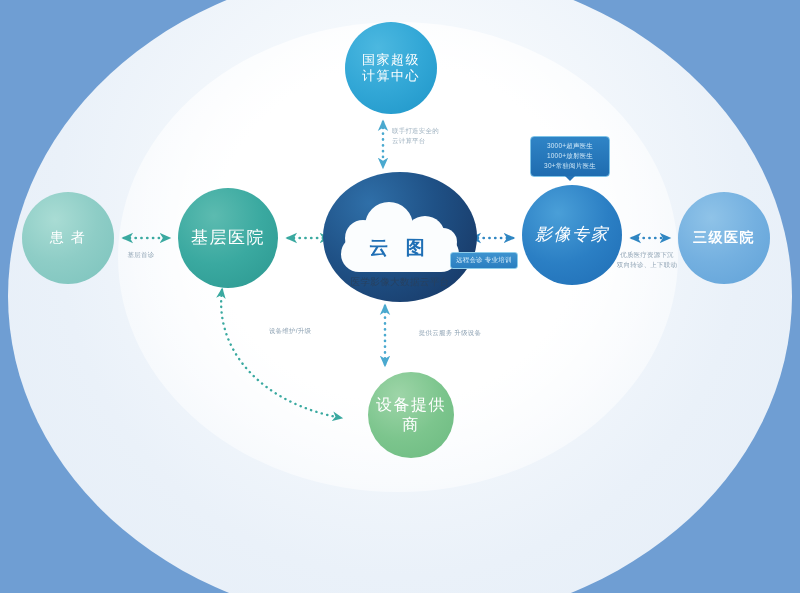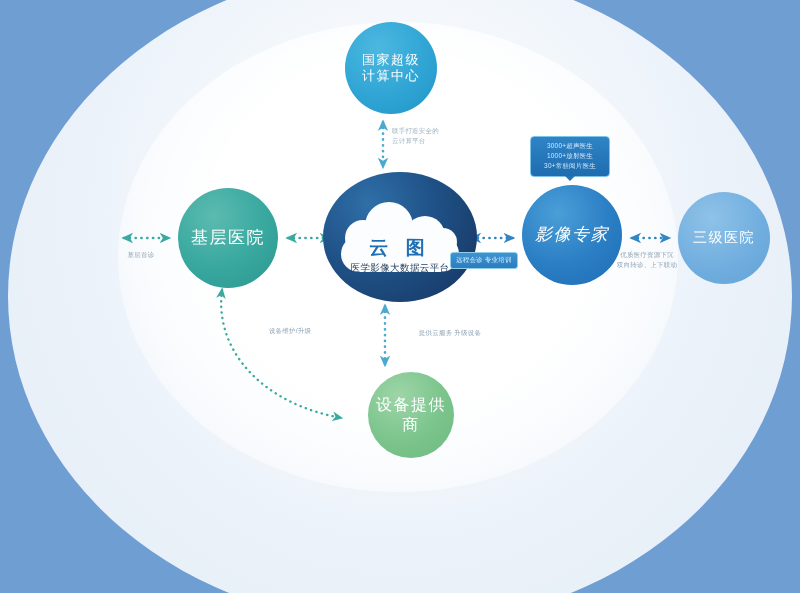--- a/index.html
+++ b/index.html
@@ -57,20 +57,21 @@
   #node-imaging-expert{
     left:522px; top:185px; width:100px; height:100px;
     background:radial-gradient(circle at 36% 28%, #4a9fd8 0%, #2b7fc4 52%, #1f6db5 100%);
     font-size:17px;
     font-style:italic;
   }
   #node-tertiary-hospital{
     left:678px; top:192px; width:92px; height:92px;
     background:radial-gradient(circle at 36% 28%, #8fc3e8 0%, #74b0e0 50%, #61a2d8 100%);
     font-size:14px;
+    font-weight:bold;
   }
 
   
   #node-platform{
     position:absolute;left:323px;top:172px;width:154px;height:130px;
     border-radius:50%;
     background:radial-gradient(circle at 30% 24%, #2f6fa8 0%, #1f5186 45%, #16335f 100%);
   }
   .cloud-shape{
     position:absolute;left:18px;top:28px;width:118px;height:72px;
@@ -85,21 +86,21 @@
   .p3{left:64px;top:16px;width:40px;height:40px;}
   .p4{left:88px;top:28px;width:28px;height:28px;}
   .cloud-text{
     position:absolute;left:0;top:30px;width:118px;text-align:center;z-index:4;
   }
   .cloud-title{
     font-size:19px;color:#1f6fb5;letter-spacing:6px;
     font-weight:bold;line-height:1;margin-top:8px;
   }
   .cloud-sub{
-    font-size:9.5px;color:#27405f;letter-spacing:0.4px;margin-top:6px;line-height:1;
+    font-size:9.5px;color:#27405f;letter-spacing:0.4px;margin-top:20px;line-height:1;
   }
 
   
   #expert-stats{
     position:absolute;left:530px;top:136px;width:72px;
     background:linear-gradient(180deg,#2f84c6 0%,#1f6cb0 100%);
     border:1px solid #7fc4e8;border-radius:4px;
     padding:4px 3px 5px 3px;
     color:#cfe8f8;font-size:6.5px;line-height:1.55;text-align:center;
     letter-spacing:0.2px;
@@ -168,20 +169,23 @@
 
     <line x1="632" y1="238" x2="670" y2="238" stroke="#2f86c2" stroke-width="2.6" stroke-dasharray="0.2 5.6" stroke-linecap="round" marker-start="url(#ah-b-rev)" marker-end="url(#ah-b)"></line>
 
     <line x1="383" y1="122" x2="383" y2="168" stroke="#4aa9cf" stroke-width="2.6" stroke-dasharray="0.2 5.6" stroke-linecap="round" marker-start="url(#ah-s-rev)" marker-end="url(#ah-s)"></line>
 
     <line x1="385" y1="306" x2="385" y2="366" stroke="#4aa9cf" stroke-width="2.6" stroke-dasharray="0.2 5.6" stroke-linecap="round" marker-start="url(#ah-s-rev)" marker-end="url(#ah-s)"></line>
 
     <path d="M222,290 C214,350 262,404 342,418" fill="none" stroke="#3aa9a0" stroke-width="2.4" stroke-dasharray="0.2 5.4" stroke-linecap="round" marker-start="url(#ah-t-rev)" marker-end="url(#ah-t)"></path>
   </svg>
 
+  <div class="node" id="node-patient">
+    <span class="node-label">患 者</span>
+  </div>
 
   <div class="node" id="node-primary-hospital">
     <span class="node-label">基层医院</span>
   </div>
 
   <div class="node" id="node-supercomputing">
     <span class="node-label">国家超级
 计算中心</span>
   </div>
 

